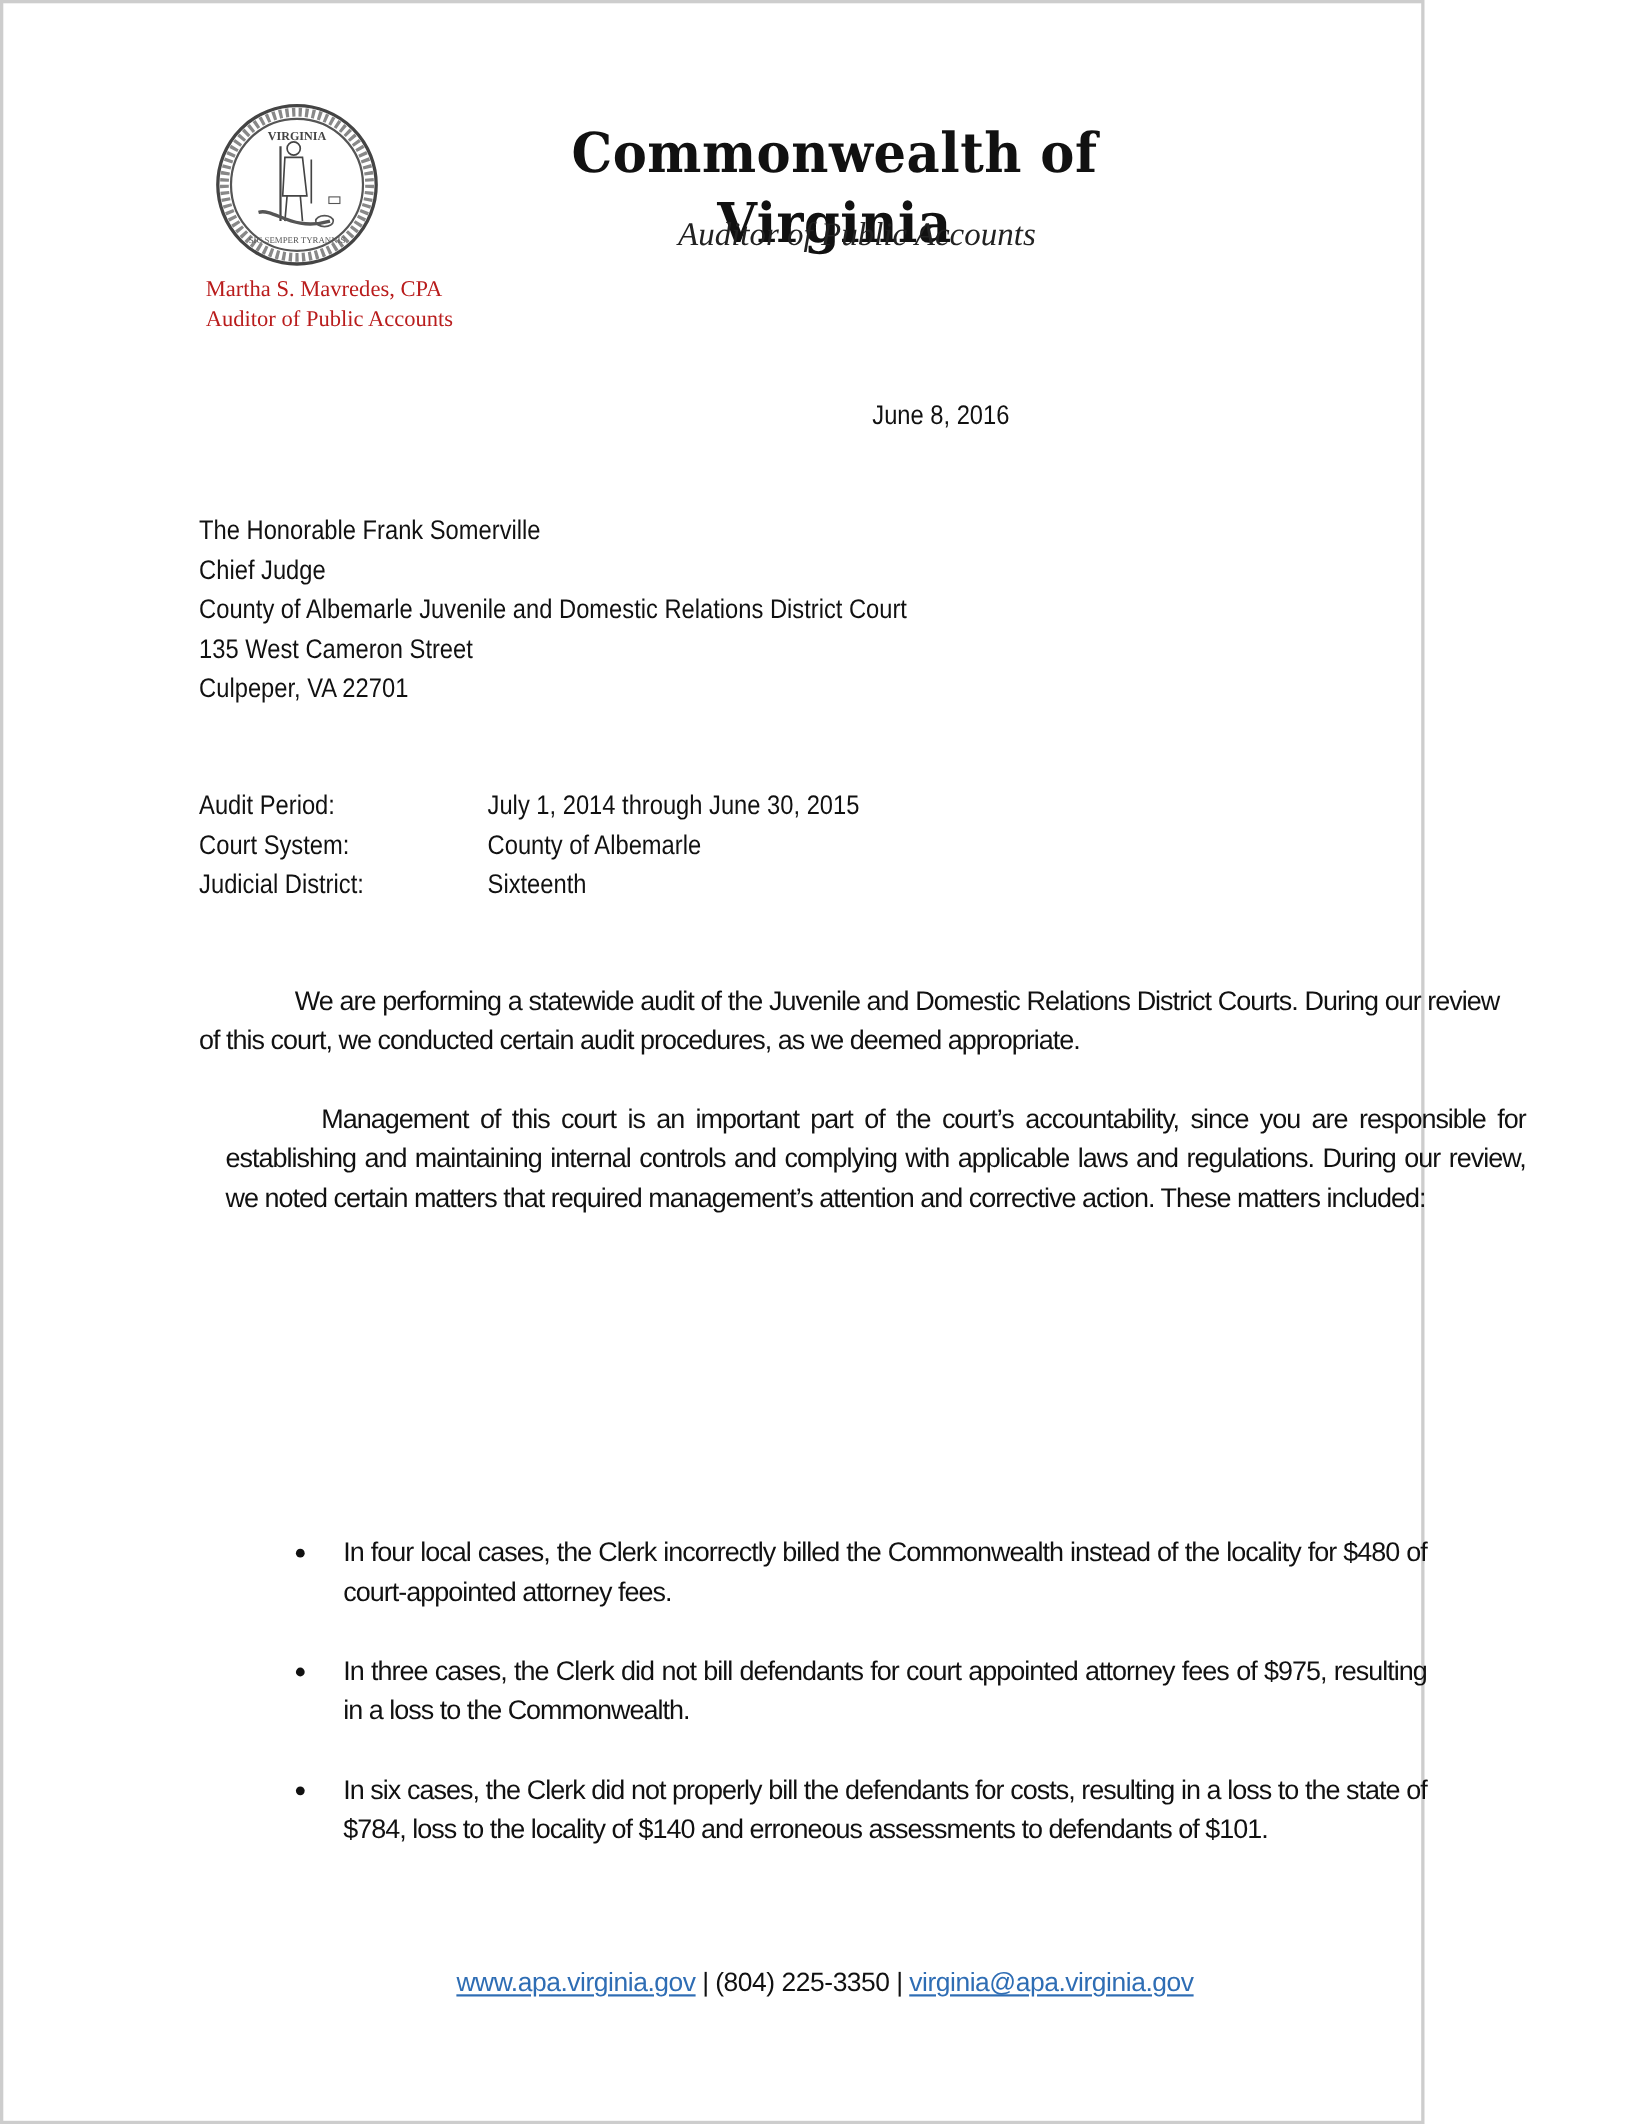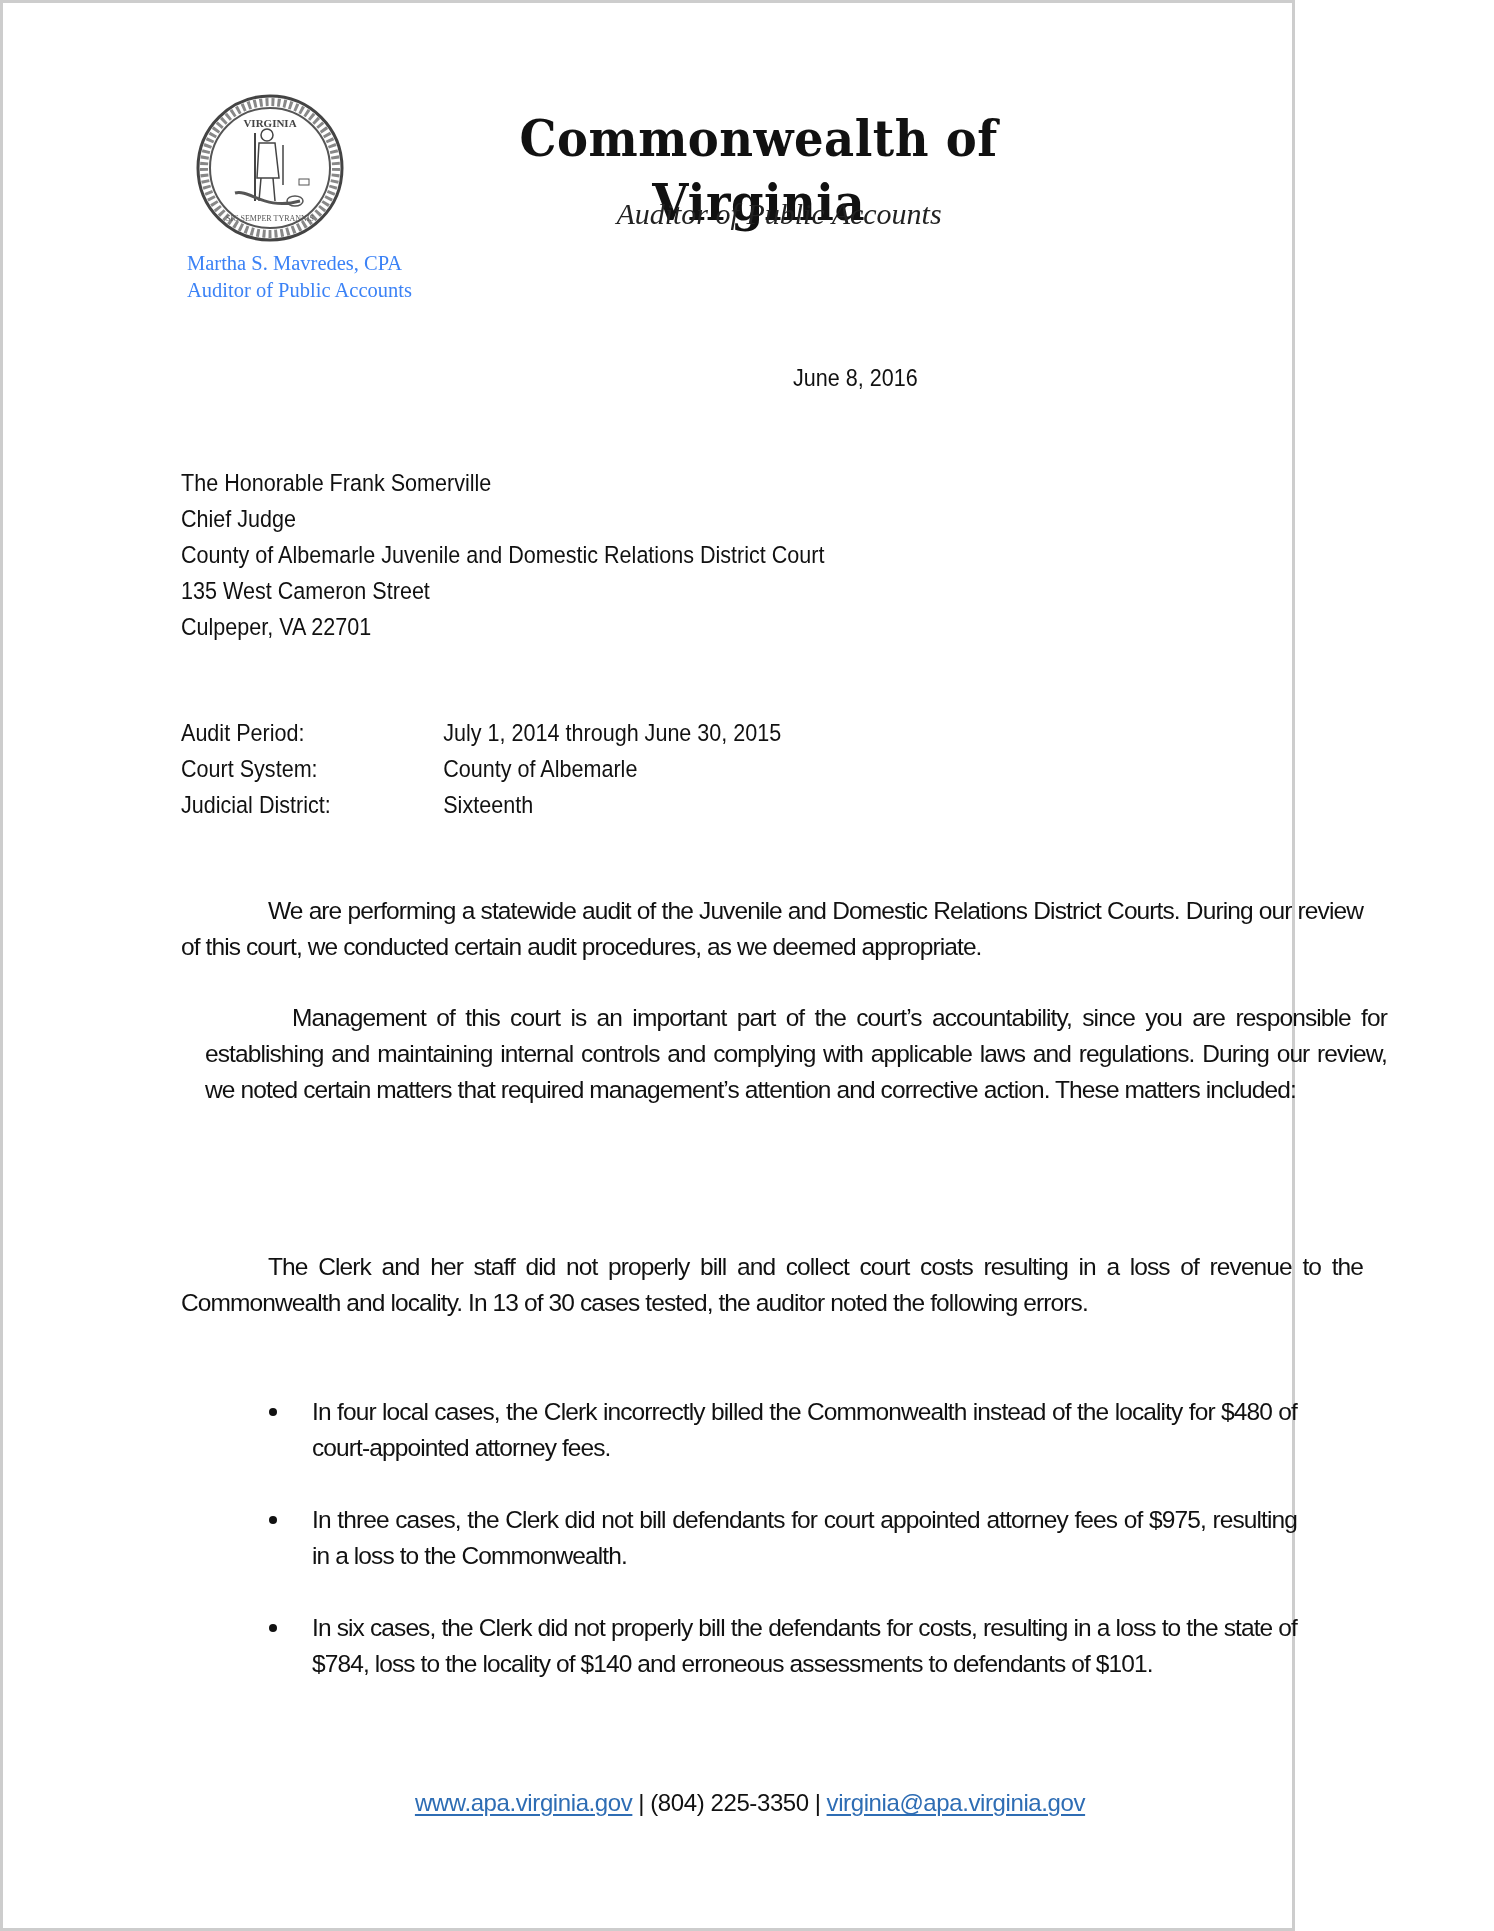--- a/index.html
+++ b/index.html
@@ -54,21 +54,21 @@
       font-style: italic;
       font-size: 30px;
       line-height: 38px;
       color: #222;
     }
     .hdr-left, .hdr-right {
       position: absolute;
       font-family: "Liberation Serif", serif;
       font-size: 20.5px;
       line-height: 27px;
-      color: #3b82f6;
+      color: #b91c1c;
     }
     .hdr-left { left: 184px; top: 247px; }
     .hdr-right { right: 128px; top: 247px; text-align: right; }
 
     
     .body-text {
       font-family: "Liberation Sans", sans-serif;
       font-size: 24.5px;
       color: #111;
       transform: scaleX(0.88);
@@ -213,23 +213,20 @@
 
   <div class="just" style="top: 890px;">
     <span class="indent"></span><span>We are performing a statewide audit of the Juvenile and Domestic Relations District Courts. During our review of this court, we conducted certain audit procedures, as we deemed appropriate.</span>
   </div>
 
   <div class="just" style="top: 997px; margin-left: 24px;">
     <span class="indent"></span><span>Management of this court is an important part of the court’s accountability, since you are responsible for establishing and maintaining internal controls and complying with applicable laws and regulations.  During our review, we noted certain matters that required management’s attention and corrective action.  These matters included:</span>
   </div>
 
 
-  <div class="just" style="top: 1246px;">
-    <span class="indent"></span><span>The Clerk and her staff did not properly bill and collect court costs resulting in a loss of revenue to the Commonwealth and locality.  In 13 of 30 cases tested, the auditor noted the following errors.</span>
-  </div>
 
   <div class="bullet-list" style="top: 1391px;">
     <div class="bullet-item" style="top: 0;">
       <span class="bullet-dot"></span>
       <div class="bullet-text">In four local cases, the Clerk incorrectly billed the Commonwealth instead of the locality for $480 of court-appointed attorney fees.</div>
     </div>
     <div class="bullet-item" style="top: 108px;">
       <span class="bullet-dot"></span>
       <div class="bullet-text">In three cases, the Clerk did not bill defendants for court appointed attorney fees of $975, resulting in a loss to the Commonwealth.</div>
     </div>

